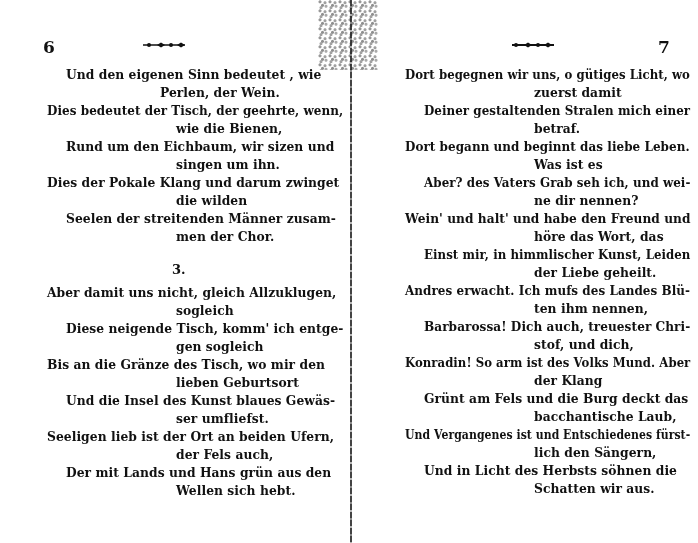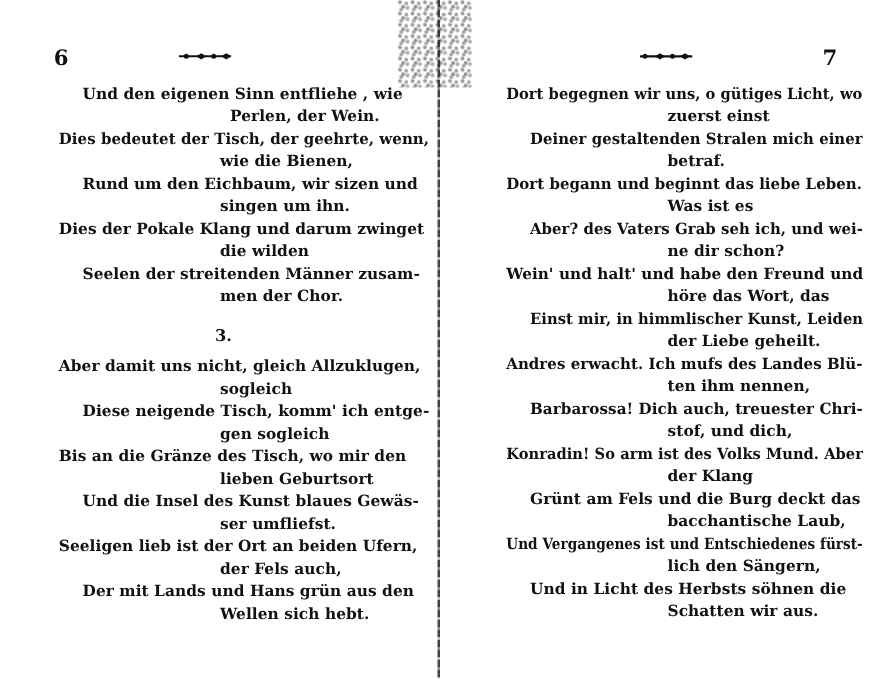--- a/index.html
+++ b/index.html
@@ -59,22 +59,22 @@
   <div class="ornament">
     <svg width="42" height="6" viewBox="0 0 42 6">
         <line x1="0" y1="3" x2="42" y2="3" stroke="#111" stroke-width="1.6"></line>
         <circle cx="6" cy="3" r="2" fill="#111"></circle>
         <path d="M14 3 L18 0.5 L22 3 L18 5.5Z" fill="#111"></path>
         <circle cx="28" cy="3" r="2" fill="#111"></circle>
         <path d="M34 3 L38 0.5 L42 3 L38 5.5Z" fill="#111"></path>
       </svg>
   </div>
   <div class="lines">
-    <div class="line" style="left:66px;top:66px">Und  den  eigenen Sinn entfliehe ,   wie</div>
-    <div class="line" style="left:184px;top:84px">Perlen,  der Wein.</div>
+    <div class="line" style="left:66px;top:66px">Und  den  eigenen Sinn bedeutet ,   wie</div>
+    <div class="line" style="left:160px;top:84px">Perlen,  der Wein.</div>
     <div class="line" style="left: 47px; top: 102px; transform-origin: left top; transform: scaleX(0.974);">Dies bedeutet der Tisch, der geehrte, wenn,</div>
     <div class="line" style="left:176px;top:120px">wie die Bienen,</div>
     <div class="line" style="left:66px;top:138px">Rund um den Eichbaum, wir sizen und</div>
     <div class="line" style="left:176px;top:156px">singen um ihn.</div>
     <div class="line" style="left:47px;top:174px">Dies der Pokale Klang und  darum zwinget</div>
     <div class="line" style="left:176px;top:192px">die wilden</div>
     <div class="line" style="left:66px;top:210px">Seelen  der  streitenden  Männer  zusam-</div>
     <div class="line" style="left:176px;top:228px">men der Chor.</div>
 
     <div class="section-num" style="left:172px;top:262px">3.</div>
@@ -100,27 +100,27 @@
         <line x1="0" y1="3" x2="42" y2="3" stroke="#111" stroke-width="1.8"></line>
         <circle cx="4" cy="3" r="2" fill="#111"></circle>
         <path d="M12 3 L16 0.5 L20 3 L16 5.5Z" fill="#111"></path>
         <circle cx="26" cy="3" r="2" fill="#111"></circle>
         <path d="M32 3 L36 0.5 L40 3 L36 5.5Z" fill="#111"></path>
       </svg>
   </div>
   <div class="page-number">7</div>
   <div class="lines">
     <div class="line" style="left: 53px; top: 66px; transform-origin: left top; transform: scaleX(0.953);">Dort begegnen wir uns, o gütiges Licht, wo</div>
-    <div class="line" style="left:182px;top:84px">zuerst einst</div>
+    <div class="line" style="left:182px;top:84px">zuerst damit</div>
     <div class="line" style="left: 72px; top: 102px; transform-origin: left top; transform: scaleX(0.967);">Deiner  gestaltenden Stralen  mich  einer</div>
     <div class="line" style="left:182px;top:120px">betraf.</div>
     <div class="line" style="left: 53px; top: 138px; transform-origin: left top; transform: scaleX(0.973);">Dort  begann  und  beginnt das liebe Leben.</div>
     <div class="line" style="left:182px;top:156px">Was ist es</div>
     <div class="line" style="left: 72px; top: 174px; transform-origin: left top; transform: scaleX(0.967);">Aber? des Vaters Grab seh ich, und wei-</div>
-    <div class="line" style="left:182px;top:192px">ne dir schon?</div>
+    <div class="line" style="left:182px;top:192px">ne dir nennen?</div>
     <div class="line" style="left: 53px; top: 210px; transform-origin: left top; transform: scaleX(0.99);">Wein' und halt' und habe den Freund und</div>
     <div class="line" style="left:182px;top:228px">höre das Wort, das</div>
     <div class="line" style="left: 72px; top: 246px; transform-origin: left top; transform: scaleX(0.957);">Einst mir, in himmlischer Kunst, Leiden</div>
     <div class="line" style="left:182px;top:264px">der Liebe geheilt.</div>
     <div class="line" style="left: 53px; top: 282px; transform-origin: left top; transform: scaleX(0.973);">Andres erwacht.  Ich mufs des Landes Blü-</div>
     <div class="line" style="left:182px;top:300px">ten ihm nennen,</div>
     <div class="line" style="left: 72px; top: 318px; transform-origin: left top; transform: scaleX(0.985);">Barbarossa!  Dich auch,  treuester  Chri-</div>
     <div class="line" style="left:182px;top:336px">stof,  und dich,</div>
     <div class="line" style="left: 53px; top: 354px; transform-origin: left top; transform: scaleX(0.95);">Konradin! So arm ist des Volks Mund.  Aber</div>
     <div class="line" style="left:182px;top:372px">der Klang</div>

